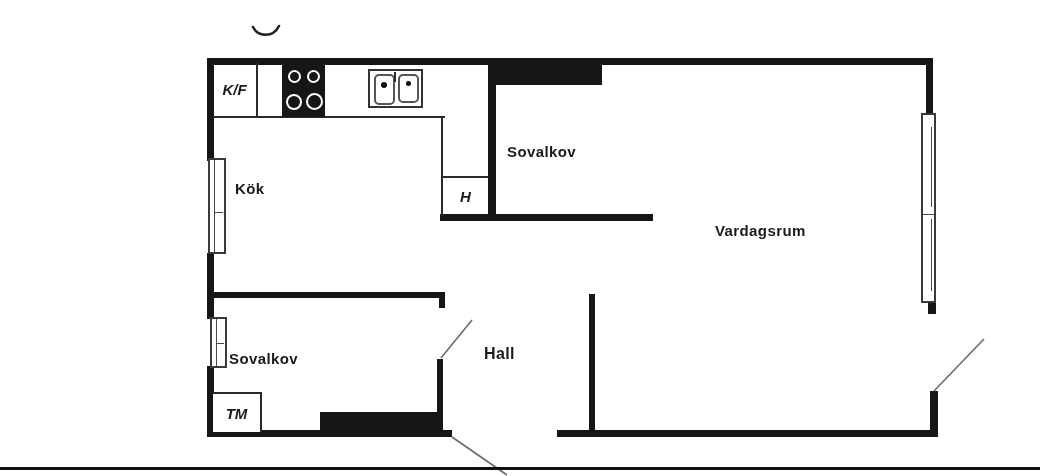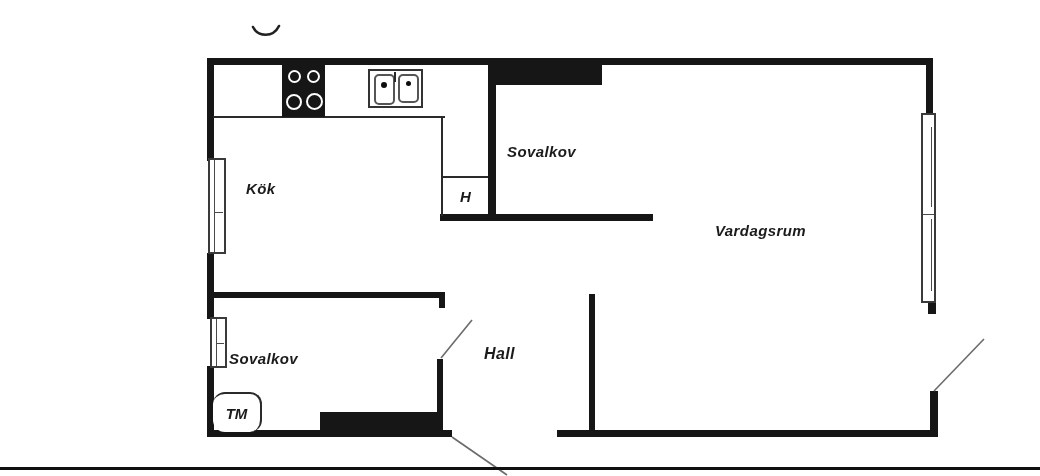--- a/index.html
+++ b/index.html
@@ -9,21 +9,21 @@
   }
   .wall{position:absolute;background:var(--wall,#161616);}
   .thin{position:absolute;background:#2a2a2a;}
   .blockfill{position:absolute;background:var(--wall,#161616);}
   .window{
     position:absolute;background:#fff;border:2px solid #3a3a3a;box-sizing:border-box;
   }
   .win-vline{position:absolute;background:#4a4a4a;}
   .win-tick{position:absolute;background:#4a4a4a;}
   .room-label{
-    position:absolute;color:var(--label,#1b1b1b);font-weight:700;font-style:italic;
+    position:absolute;color:var(--label,#1b1b1b);font-weight:700;
     font-size:15px;letter-spacing:.4px;white-space:nowrap;line-height:1;
   }
   .boxed-label{
     position:absolute;display:flex;align-items:center;justify-content:center;
     color:var(--label,#1b1b1b);font-weight:700;font-style:italic;font-size:15px;
     box-sizing:border-box;
   }
   .stove{position:absolute;background:var(--wall,#161616);}
   .burner{position:absolute;border:2px solid #fdfdfd;border-radius:50%;box-sizing:border-box;}
   .sink{position:absolute;background:#fff;border:2px solid #333;box-sizing:border-box;}
@@ -56,20 +56,23 @@
   <div class="wall" style="left:437px;top:359px;width:6px;height:78px;"></div>
   <div class="wall" style="left:589px;top:294px;width:6px;height:143px;"></div>
 
   <div class="blockfill" style="left:495px;top:63px;width:107px;height:22px;"></div>
   <div class="blockfill" style="left:320px;top:412px;width:117px;height:23px;"></div>
 
   <div class="thin" style="left:213px;top:116px;width:232px;height:2px;"></div>
   <div class="thin" style="left:441px;top:116px;width:2px;height:100px;"></div>
   <div class="thin" style="left:441px;top:176px;width:47px;height:2px;"></div>
 
+  <div class="boxed-label kf-box" style="left:213px;top:63px;width:45px;height:53px;">
+    <span>K/F</span>
+  </div>
 
   <div class="stove" style="left:282px;top:63px;width:43px;height:54px;">
     <div class="burner" style="left:6px;top:7px;width:13px;height:13px;"></div>
     <div class="burner" style="left:25px;top:7px;width:13px;height:13px;"></div>
     <div class="burner" style="left:4px;top:31px;width:16px;height:16px;"></div>
     <div class="burner" style="left:24px;top:30px;width:17px;height:17px;"></div>
   </div>
 
   <div class="sink" style="left:368px;top:69px;width:55px;height:39px;">
     <div class="basin" style="left:4px;top:3px;width:21px;height:31px;">
@@ -78,39 +81,39 @@
     <div class="basin" style="left:28px;top:3px;width:21px;height:29px;">
       <div class="basin-dot" style="left:6px;top:5px;width:5px;height:5px;"></div>
     </div>
     <div class="thin" style="left:24px;top:1px;width:2px;height:10px;"></div>
   </div>
 
   <div class="boxed-label" style="left:443px;top:178px;width:45px;height:36px;">
     <span>H</span>
   </div>
 
-  <div class="boxed-label tm-box" style="left:213px;top:392px;width:49px;height:40px;border-radius:12px;">
+  <div class="boxed-label tm-box" style="left:213px;top:392px;width:49px;height:40px;">
     <span>TM</span>
   </div>
 
   <div class="window" style="left:208px;top:158px;width:18px;height:96px;">
     <div class="win-vline" style="left:4px;top:0;width:1px;height:92px;"></div>
     <div class="win-tick" style="left:4px;top:52px;width:9px;height:1px;"></div>
   </div>
   <div class="window" style="left:210px;top:317px;width:17px;height:51px;">
     <div class="win-vline" style="left:4px;top:0;width:1px;height:47px;"></div>
     <div class="win-tick" style="left:4px;top:24px;width:8px;height:1px;"></div>
   </div>
   <div class="window" style="left:921px;top:113px;width:15px;height:190px;">
     <div class="win-vline" style="left:8px;top:12px;width:1px;height:80px;"></div>
     <div class="win-vline" style="left:8px;top:104px;width:1px;height:72px;"></div>
     <div class="win-tick" style="left:0;top:99px;width:11px;height:1px;"></div>
   </div>
 
-  <div class="room-label" style="left:246px;top:181px;">Kök</div>
+  <div class="room-label" style="left:235px;top:181px;">Kök</div>
   <div class="room-label" style="left:507px;top:144px;">Sovalkov</div>
   <div class="room-label" style="left:715px;top:223px;">Vardagsrum</div>
   <div class="room-label" style="left:229px;top:351px;">Sovalkov</div>
   <div class="room-label" style="left:484px;top:346px;font-size:16px;">Hall</div>
 
   <svg class="overlay" width="1040" height="476" viewBox="0 0 1040 476">
     <line x1="441" y1="358" x2="472" y2="320" stroke="var(--swing,#6b6b6b)" stroke-width="1.6"></line>
     <line x1="452" y1="437" x2="507" y2="475" stroke="var(--swing,#6b6b6b)" stroke-width="1.6"></line>
     <line x1="934" y1="391" x2="984" y2="339" stroke="var(--swing,#6b6b6b)" stroke-width="1.6"></line>
     <path d="M 253 27 C 258 37 273 38 279 26" fill="none" stroke="#222" stroke-width="2.6" stroke-linecap="round"></path>

